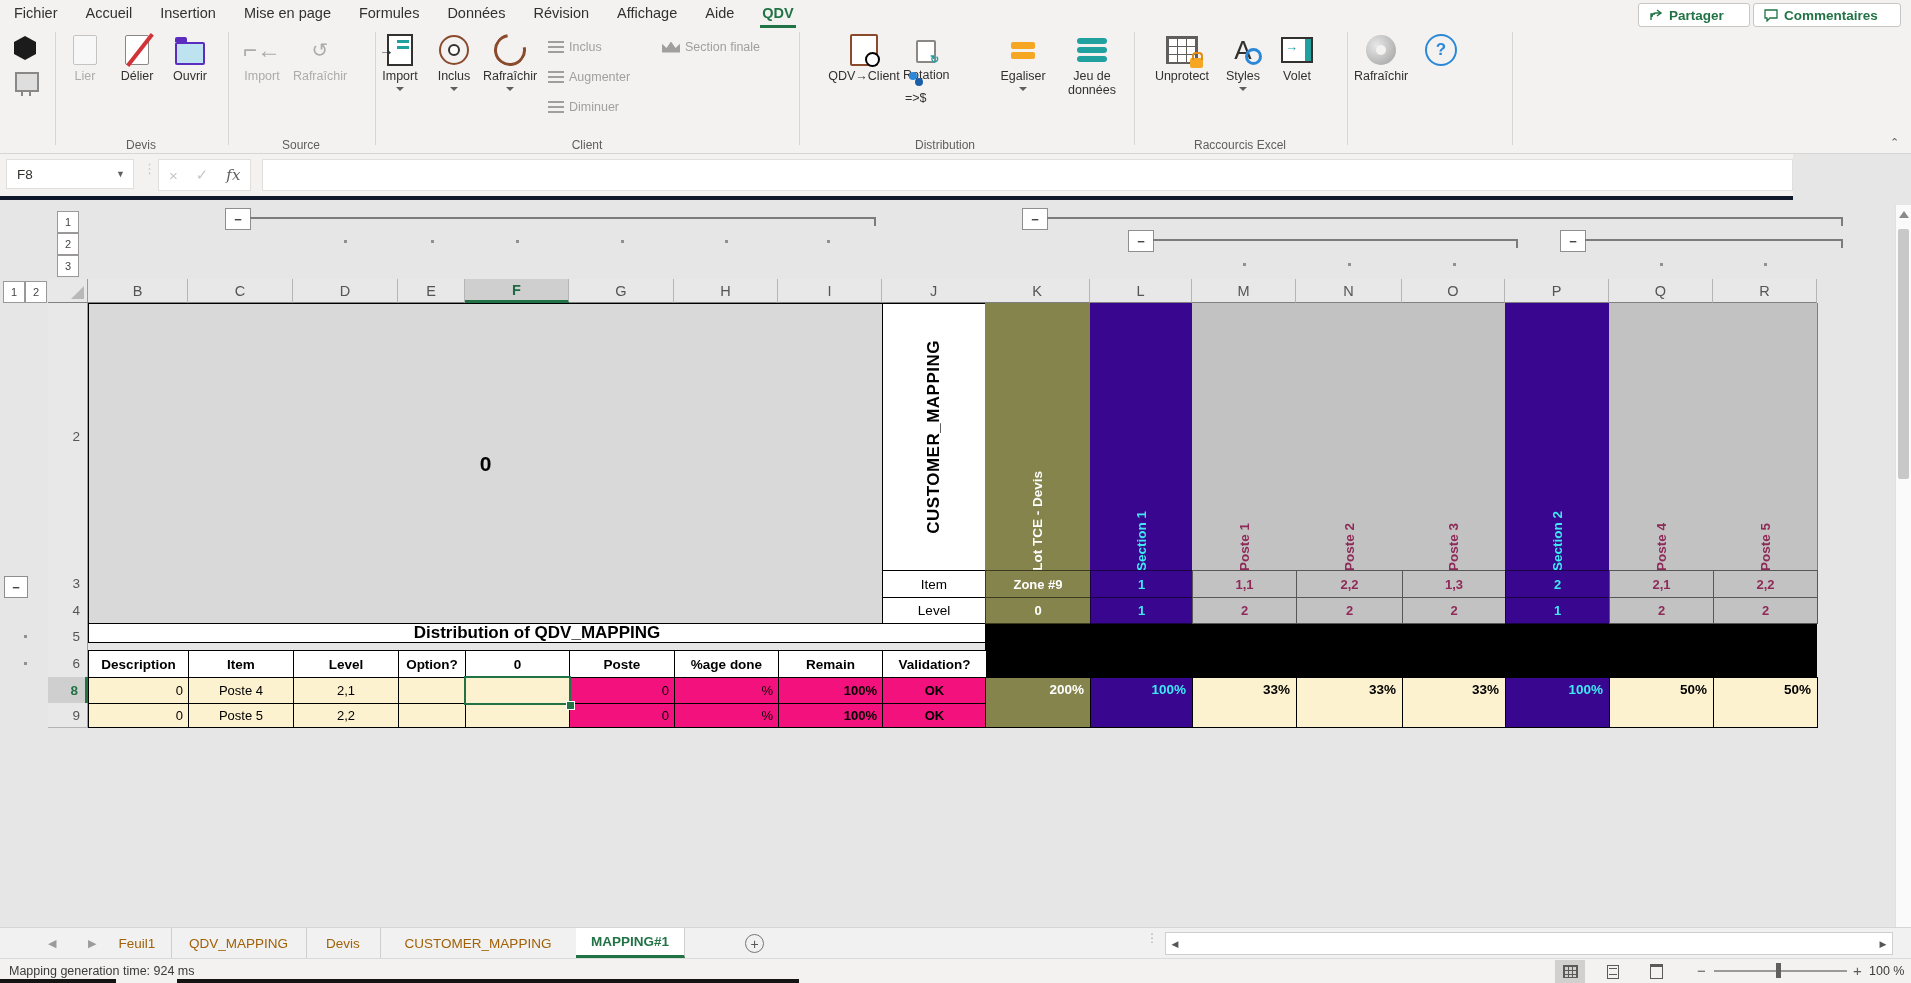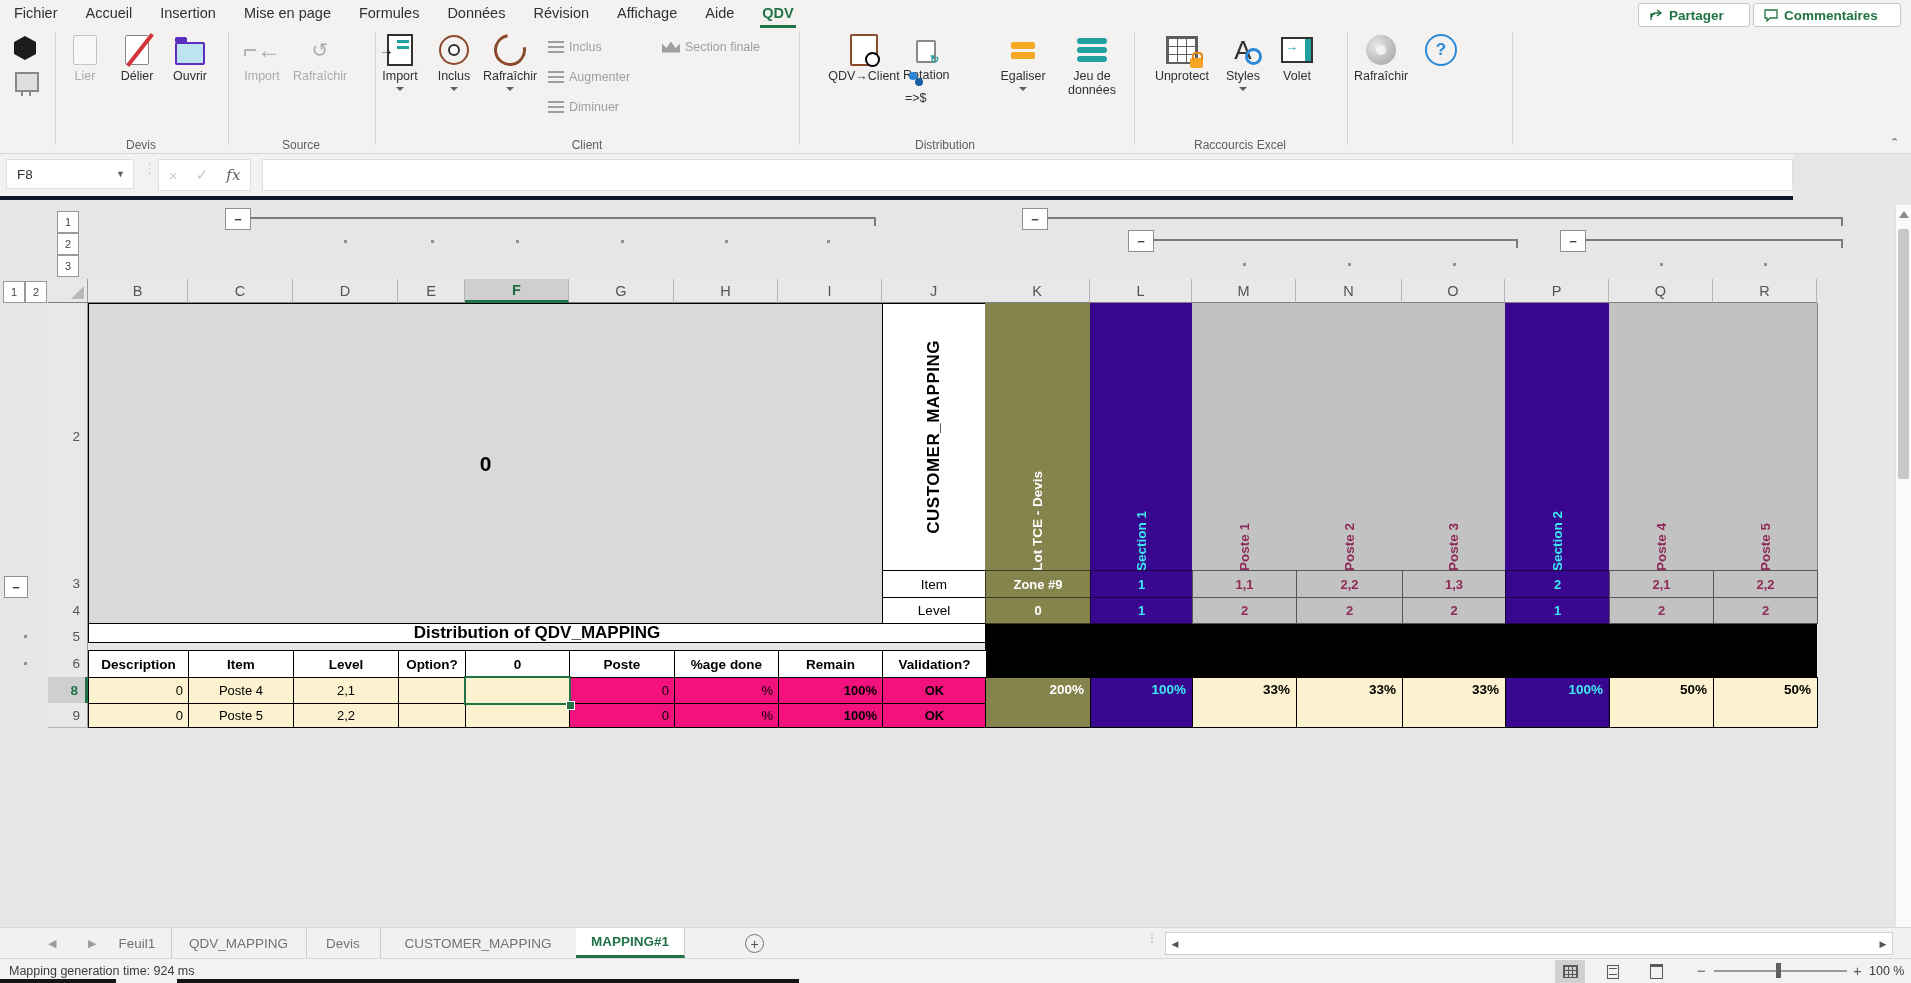--- a/index.html
+++ b/index.html
@@ -109,21 +109,21 @@
   .fillhandle{position:absolute;width:7px;height:7px;background:#217346;border:1px solid #fff;}
 
   
   .vscroll{position:absolute;left:1895px;top:205px;width:16px;height:722px;background:#FAFAFA;border-left:1px solid #E1E1E1;box-sizing:border-box;}
   .vscroll .up{position:absolute;left:3px;top:6px;width:0;height:0;border-left:5px solid transparent;border-right:5px solid transparent;border-bottom:7px solid #8A8A8A;}
   .vscroll .thumb{position:absolute;left:2px;top:24px;width:11px;height:250px;background:#C8C8C8;border-radius:2px;}
 
   
   .sheetbar{position:absolute;left:0;top:927px;width:1911px;height:31px;background:#F1F1F1;border-top:1px solid #D6D6D6;box-sizing:border-box;}
   .navarrow{position:absolute;top:9px;color:#9B9B9B;font-size:11px;}
-  .stab{position:absolute;top:0;height:30px;display:flex;align-items:center;padding:0 13px;font-size:13.5px;color:#737373;border-right:1px solid #D0CECC;}
+  .stab{position:absolute;top:0;height:30px;display:flex;align-items:center;padding:0 13px;font-size:13.5px;color:#a16207;border-right:1px solid #D0CECC;}
   .stab.active{background:#fff;color:#217346;font-weight:bold;border-bottom:3px solid #217346;box-sizing:border-box;}
   .addsheet{position:absolute;top:6px;width:19px;height:19px;border:1.5px solid #767676;border-radius:50%;color:#555;
             display:flex;align-items:center;justify-content:center;font-size:14px;box-sizing:border-box;}
   .hscroll{position:absolute;top:4px;height:23px;background:#FFFFFF;border:1px solid #CFCFCF;box-sizing:border-box;}
   .hscroll .ar{position:absolute;top:0;width:18px;height:21px;display:flex;align-items:center;justify-content:center;color:#555;font-size:9px;}
   .sdots{position:absolute;color:#B0AEAC;font-size:12px;line-height:5px;}
 
   
   .statusbar{position:absolute;left:0;top:958px;width:1911px;height:25px;background:#F3F2F1;border-top:1px solid #DADADA;box-sizing:border-box;}
   .statmsg{position:absolute;left:9px;top:5px;font-size:12.5px;color:#3B3B3B;}

